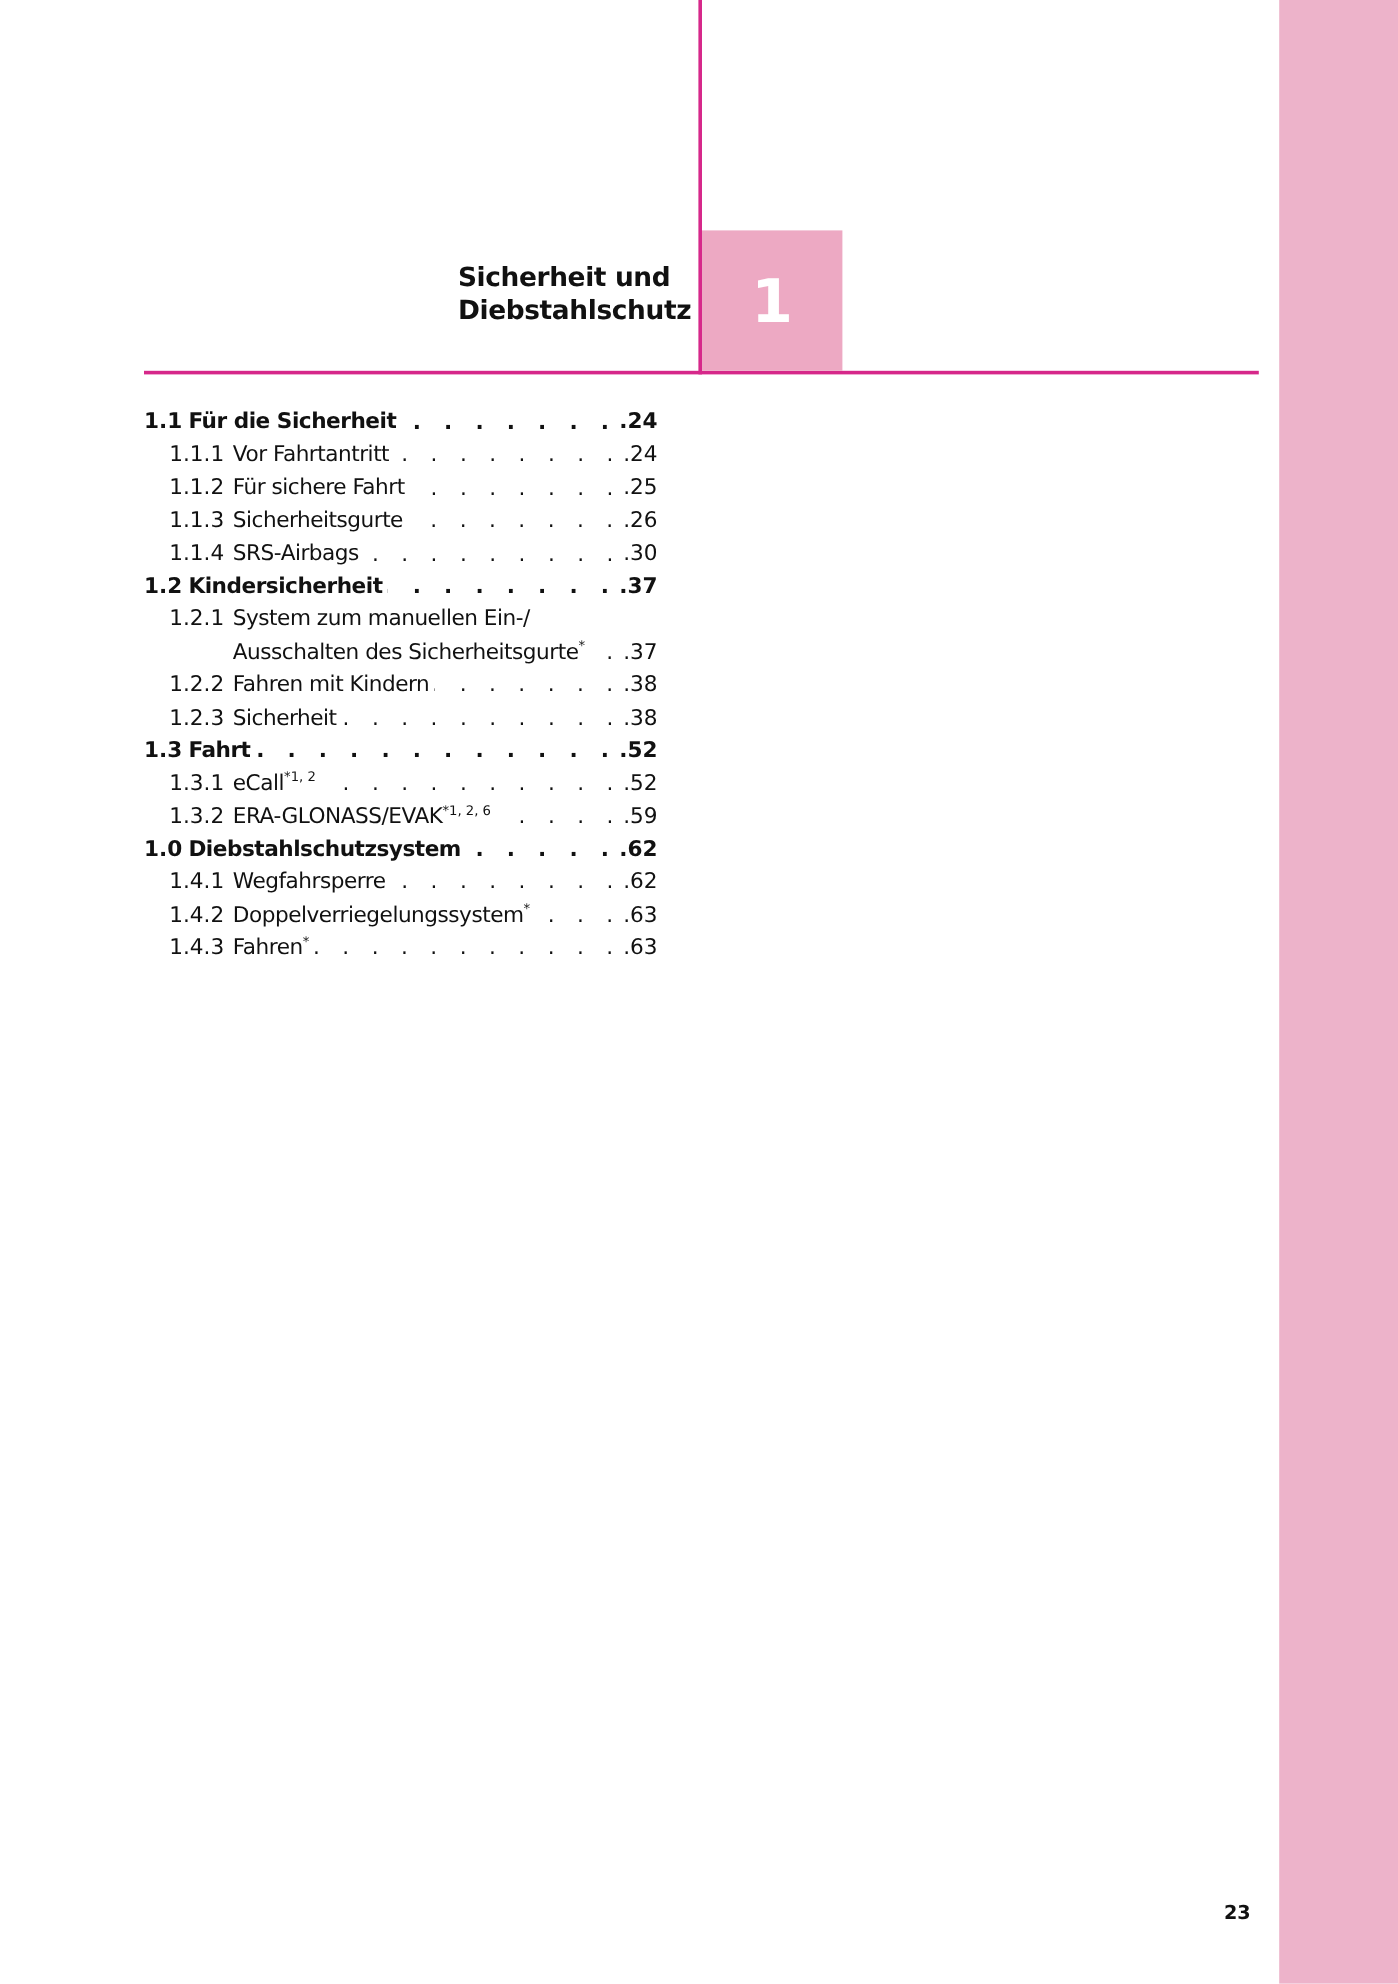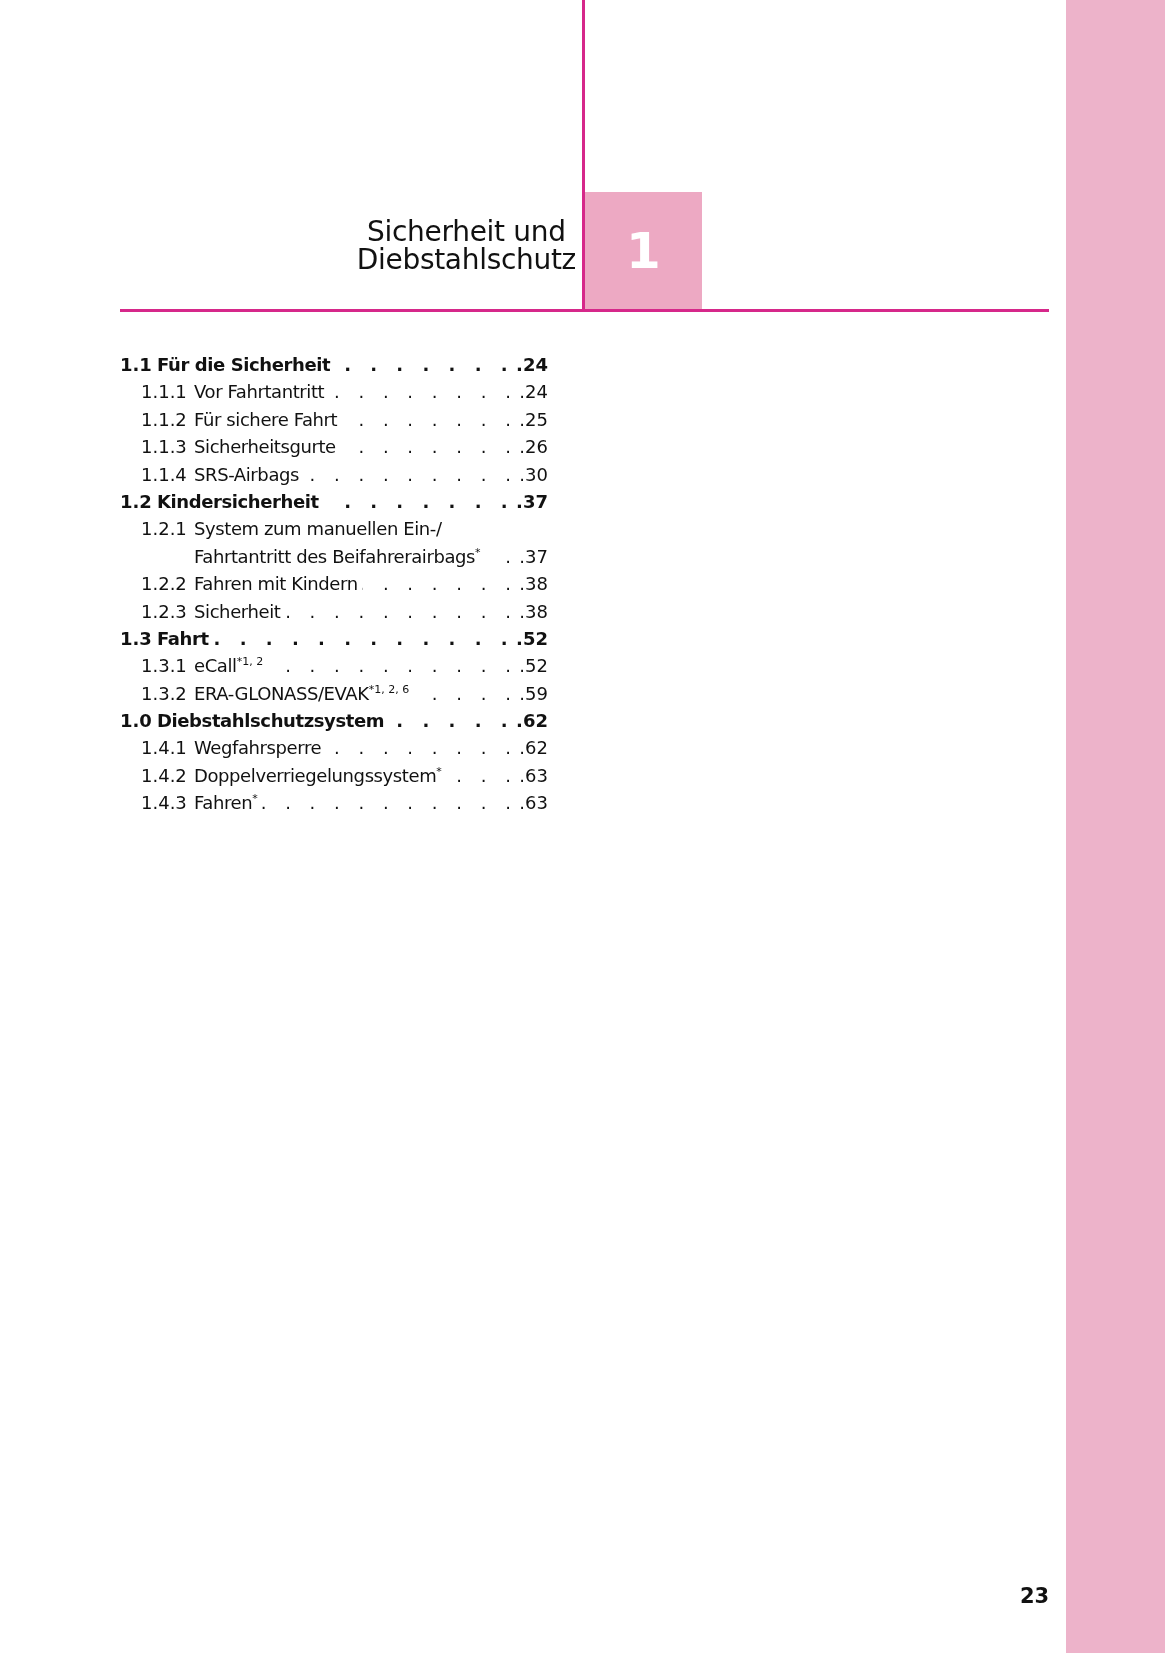--- a/index.html
+++ b/index.html
@@ -12,43 +12,43 @@
     .v-rule { position: absolute; left: 582px; top: 0; width: 3px; height: 312px; background: #D6288A; }
     .h-rule { position: absolute; left: 120px; top: 309px; width: 929px; height: 3px; background: #D6288A; }
     .chapter-box {
       position: absolute; left: 585px; top: 192px; width: 117px; height: 117px;
       background: #EDA9C3; color: #ffffff;
       display: flex; align-items: center; justify-content: center;
       font-weight: bold; font-size: 50px; line-height: 1;
     }
     .chapter-title {
       position: absolute; right: calc(1165px - 576px); top: 218px;
-      text-align: center; font-weight: normal; font-size: 28px; line-height: 28px;
+      text-align: left; font-weight: bold; font-size: 22px; line-height: 28px;
       letter-spacing: -0.3px;
     }
-    .toc { position: absolute; left: 120px; top: 351px; width: 428px; }
+    .toc { position: absolute; left: 120px; top: 338px; width: 428px; }
     .toc-row {
       display: flex; align-items: baseline; height: 27.4px; line-height: 27.4px;
       font-size: 18px; white-space: nowrap;
     }
     .toc-row.bold { font-weight: bold; }
     .toc-row .num { flex: 0 0 auto; }
     .toc-row.l1 .num { width: 37px; }
     .toc-row.l2 .num { width: 53px; margin-left: 21px; }
     .toc-row .label { flex: 0 0 auto; letter-spacing: -0.4px; }
     .toc-row .label sup { font-size: 11px; line-height: 0; vertical-align: 7px; letter-spacing: 0; }
     .toc-row .leader {
       flex: 1 1 auto; overflow: hidden; margin: 0 2px 0 4px;
       letter-spacing: 6.5px; text-align: right; direction: rtl;
     }
     .toc-row .page { flex: 0 0 auto; text-align: left; }
     .toc-row.wrap .leader { visibility: hidden; }
     .page-number {
       position: absolute; left: 1020px; top: 1584px;
-      font-weight: bold; font-size: 21px;
+      font-weight: bold; font-size: 16px;
     }
   </style>
 </head>
 <body>
 
 <div class="side-bar"></div>
 <div class="v-rule"></div>
 <div class="h-rule"></div>
 
 <div class="chapter-title">
@@ -97,21 +97,21 @@
     <span class="page">.37</span>
   </div>
   <div class="toc-row l2 wrap">
     <span class="num">1.2.1</span>
     <span class="label">System zum manuellen Ein-/</span>
     <span class="leader"></span>
     <span class="page"></span>
   </div>
   <div class="toc-row l2">
     <span class="num"></span>
-    <span class="label"><span>Fahrtantritt des Beifahrerairbags</span><sup>*</sup></span>
+    <span class="label"><span>Ausschalten des Sicherheitsgurte</span><sup>*</sup></span>
     <span class="leader">. . . . . . . . . . . . . . . . . . . . . . . .</span>
     <span class="page">.37</span>
   </div>
   <div class="toc-row l2">
     <span class="num">1.2.2</span>
     <span class="label">Fahren mit Kindern</span>
     <span class="leader">. . . . . . . . . . . . . . . . . . . . . . . .</span>
     <span class="page">.38</span>
   </div>
   <div class="toc-row l2">

